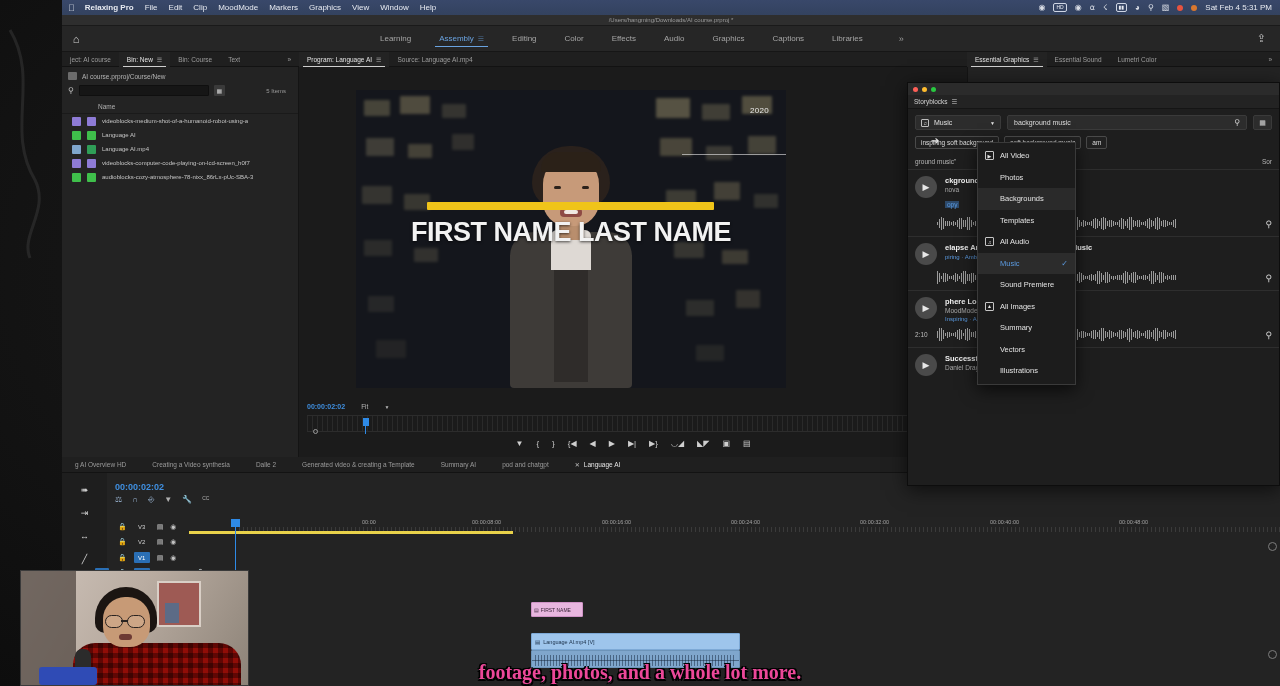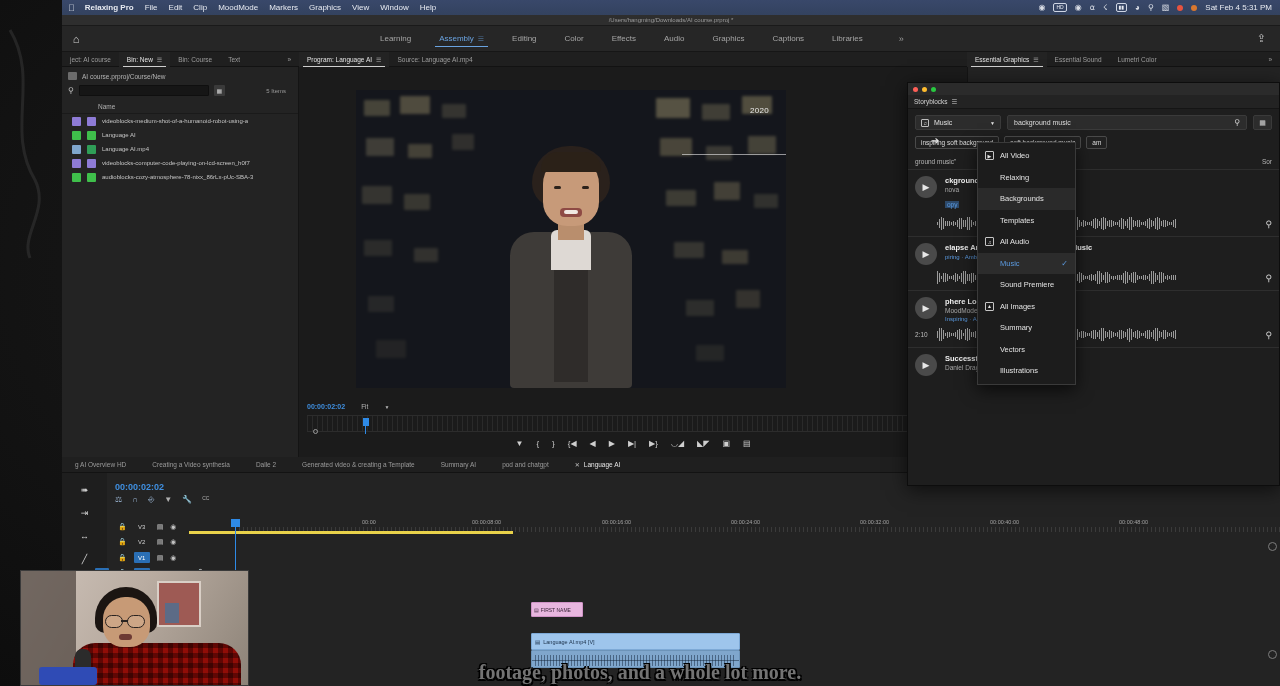--- a/index.html
+++ b/index.html
@@ -272,21 +272,21 @@
     border:1px solid #6c93b8; border-radius:1px; overflow:hidden;
   }
   .aud-wave { position:absolute; left:3px; right:3px; top:4px; height:11px;
     background: repeating-linear-gradient(90deg, rgba(30,50,75,.55) 0 1px, transparent 1px 3px);}
   .aud-mid { position:absolute; left:0; right:0; top:9px; height:1px; background:rgba(20,35,55,.5);}
   .sc-knob { position:absolute; right:3px; width:9px; height:9px; border:1px solid #7d7d7d; border-radius:50%; }
 
   
   .subs { position:absolute; left:0; right:0; bottom:2px; text-align:center; z-index:60; pointer-events:none;}
   .sub-cn { font-size:21px; font-weight:bold; color:#ffffff; text-shadow:1.5px 1.5px 0 #000,-1.5px 1.5px 0 #000,1.5px -1.5px 0 #000,-1.5px -1.5px 0 #000; letter-spacing:1px;}
-  .sub-en { font-family:"Liberation Serif", serif; font-size:20px; font-weight:bold; color:#737373; text-shadow:1.5px 1.5px 0 #000,-1.5px 1.5px 0 #000,1.5px -1.5px 0 #000,-1.5px -1.5px 0 #000; margin-top:-2px;}
+  .sub-en { font-family:"Liberation Serif", serif; font-size:20px; font-weight:bold; color:#ec4899; text-shadow:1.5px 1.5px 0 #000,-1.5px 1.5px 0 #000,1.5px -1.5px 0 #000,-1.5px -1.5px 0 #000; margin-top:-2px;}
 
   
   .webcam {
     position:absolute; left:20px; top:570px; width:229px; height:116px; background:#1a1614;
     border:1px solid #3a3a3a; overflow:hidden; z-index:70;
   }
   .wc-wall { position:absolute; inset:0; background:linear-gradient(120deg,#cfc4bb 0%, #b9aca1 45%, #8d8378 100%);}
   .wc-pic { position:absolute; left:136px; top:10px; width:44px; height:46px; background:#9e5a54; border:2px solid #d9cfc6;}
   .wc-pic:after { content:""; position:absolute; left:6px; top:20px; width:14px;height:20px;background:#5c6b86;}
   .wc-dark { position:absolute; left:0; top:0; width:55px; height:116px; background:#4a403a; opacity:.7;}
@@ -470,20 +470,24 @@
           <div class="p-hair"></div>
           <div class="p-face"></div>
           <div class="p-hairf"></div>
           <div class="p-eye" style="left:58px"></div>
           <div class="p-eye" style="left:86px"></div>
           <div class="p-mouth"></div>
         </div>
         <div class="thin-line" style="left:326px;top:64px;width:104px;"></div>
         <div class="year-label">2020</div>
 
+        <div class="lower-third">
+          <div class="lt-bar"></div>
+          <div class="lt-name">FIRST NAME LAST NAME</div>
+        </div>
       </div>
 
       <div class="prog-bottom">
         <div class="prog-row1">
           <span class="tc-blue">00:00:02:02</span>
           <span class="fit-sel">
               <span>Fit</span>
               <span class="caret">▼</span>
             </span>
           <span class="prog-right">
@@ -1118,21 +1122,21 @@
           </div>
         </div>
       </div>
 
       <div class="dropdown">
         <div class="dd-item">
           <span class="dd-gico">▶</span>
           <span>All Video</span>
         </div>
         <div class="dd-item indent">
-          <span>Relaxing</span>
+          <span>Photos</span>
         </div>
         <div class="dd-item indent hl">
           <span>Backgrounds</span>
         </div>
         <div class="dd-item indent">
           <span>Templates</span>
         </div>
         <div class="dd-item">
           <span class="dd-gico">♫</span>
           <span>All Audio</span>

